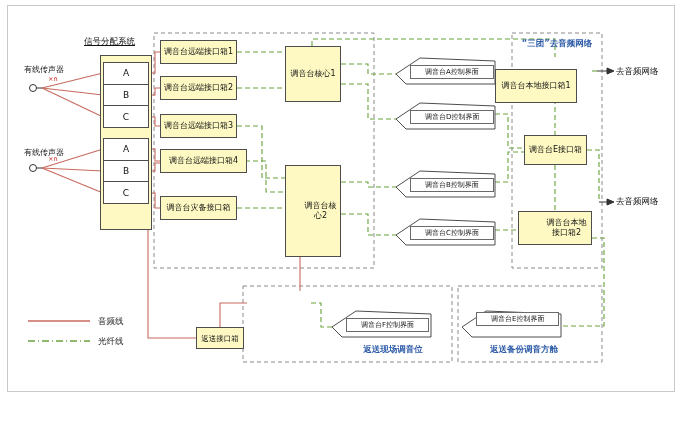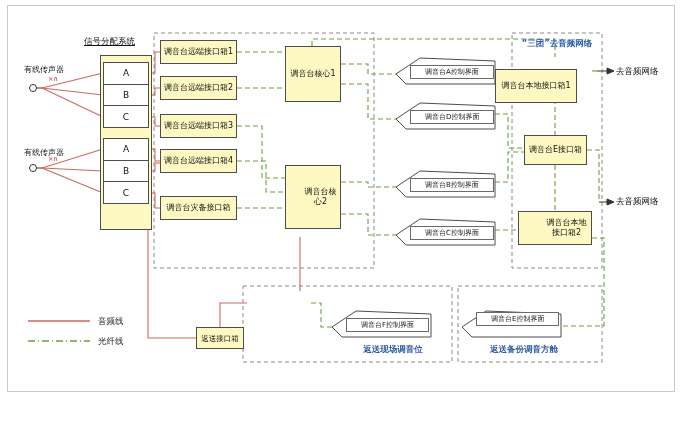--- a/index.html
+++ b/index.html
@@ -125,25 +125,25 @@
   </div>
   <div class="inner-group" style="left:103px; top:138px; width:46px; height:66px;">
     <div class="cell">A</div>
     <div class="cell">B</div>
     <div class="cell">C</div>
   </div>
 
   <div class="box nowrap" style="left:160px; top:40px; width:77px; height:24px;">调音台远端接口箱1</div>
   <div class="box nowrap" style="left:160px; top:76px; width:77px; height:24px;">调音台远端接口箱2</div>
   <div class="box nowrap" style="left:160px; top:114px; width:77px; height:24px;">调音台远端接口箱3</div>
-  <div class="box nowrap" style="left:160px; top:149px; width:77px; height:24px;">调音台远端接口箱4</div>
+  <div class="box nowrap" style="left:160px; top:149px; width:87px; height:24px;">调音台远端接口箱4</div>
   <div class="box nowrap" style="left:160px; top:196px; width:77px; height:24px;">调音台灾备接口箱</div>
 
   <div class="box" style="left:285px; top:46px; width:56px; height:56px;">调音台核心1</div>
-  <div class="box" style="left:285px; top:165px; width:56px; height:64px;padding-left:16px;">调音台核心2</div>
+  <div class="box" style="left:285px; top:165px; width:56px; height:92px;padding-left:16px;">调音台核心2</div>
 
   <div class="console-label" style="left:410px; top:65px;">调音台A控制界面</div>
   <div class="console-label" style="left:410px; top:110px;">调音台D控制界面</div>
   <div class="console-label" style="left:410px; top:178px;">调音台B控制界面</div>
   <div class="console-label" style="left:410px; top:226px;">调音台C控制界面</div>
   <div class="console-label" style="left:346px; top:318px;">调音台F控制界面</div>
   <div class="console-label" style="left:476px; top:312px;">调音台E控制界面</div>
 
   <div class="blue" style="left:510px; top:38px; width:94px;">“三团”去音频网络</div>
   <div class="box" style="left:495px; top:57px; width:82px; height:34px;margin-top:12px;">调音台本地接口箱1</div>

